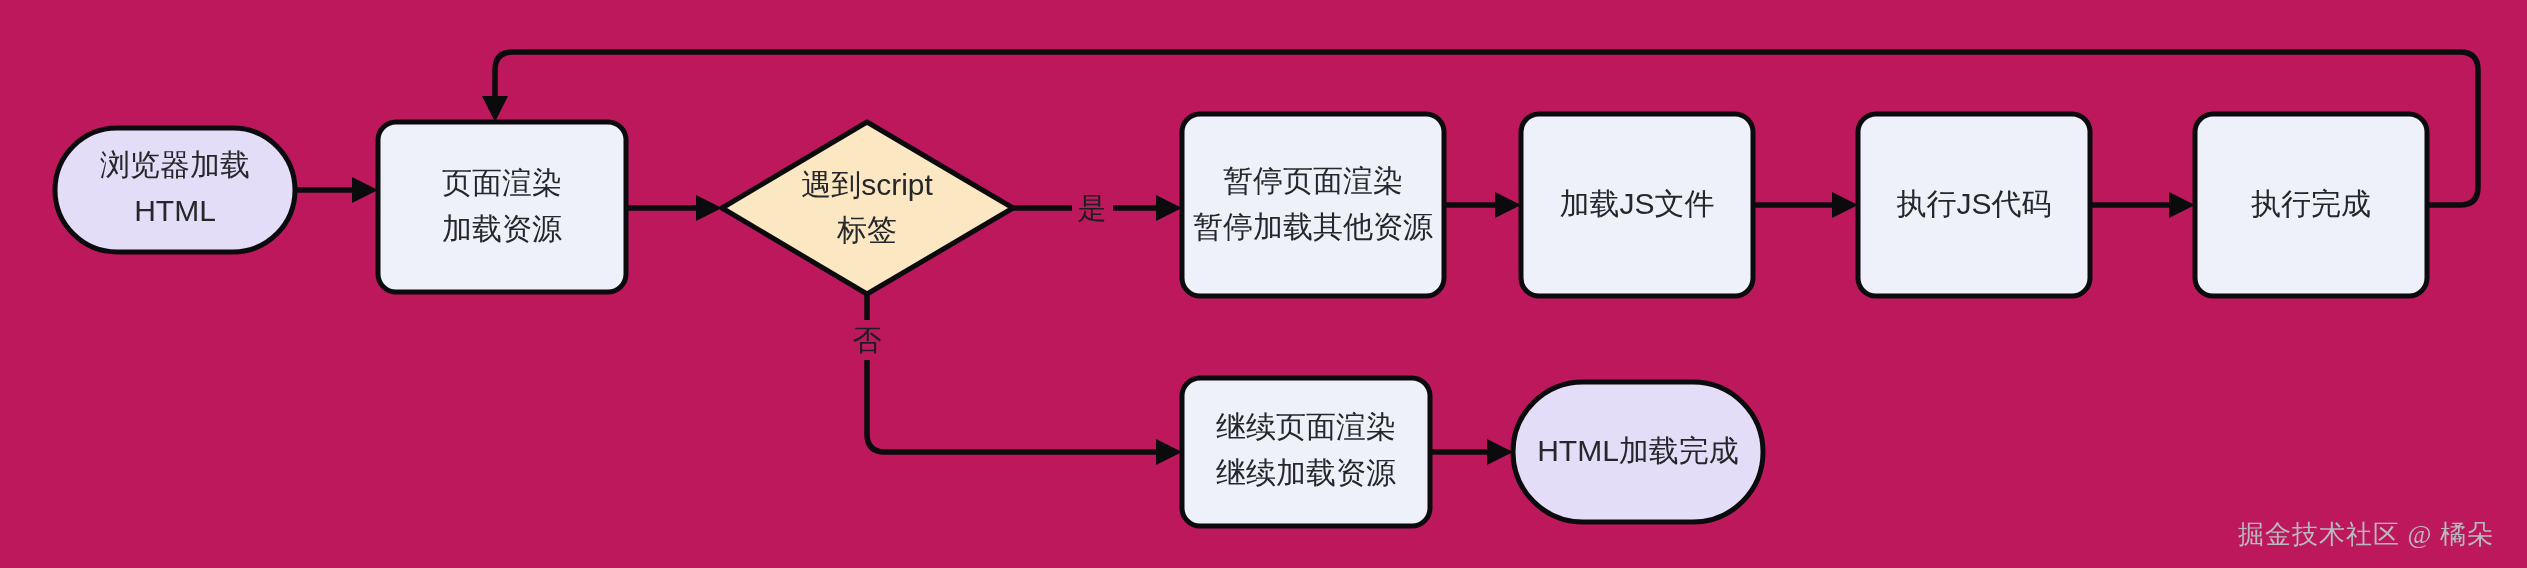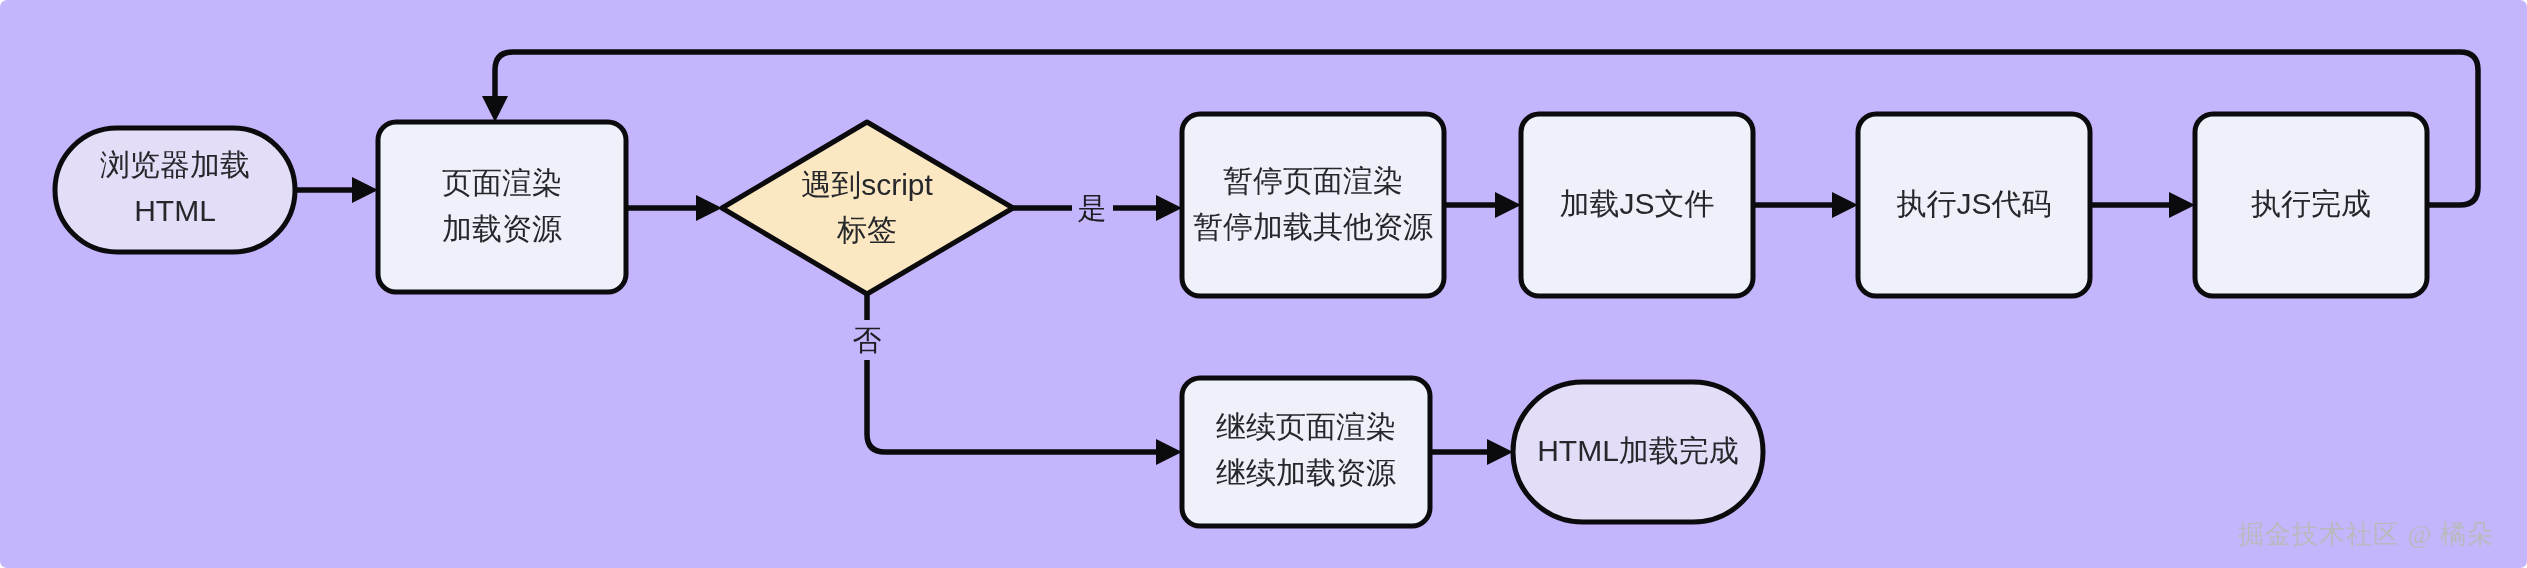--- a/index.html
+++ b/index.html
@@ -10,22 +10,21 @@
   body {
     width: 2527px;
     height: 568px;
     overflow: hidden;
     font-family: "Liberation Sans", "DejaVu Sans", sans-serif;
   }
   #flow-root {
     position: relative;
     width: 2527px;
     height: 568px;
-    background: #c4b5fd;
-    border-radius: 7px;
+    background: #be185d;
   }
   svg#flow-svg {
     position: absolute;
     left: 0;
     top: 0;
     width: 2527px;
     height: 568px;
     display: block;
   }
   .node-shape {

